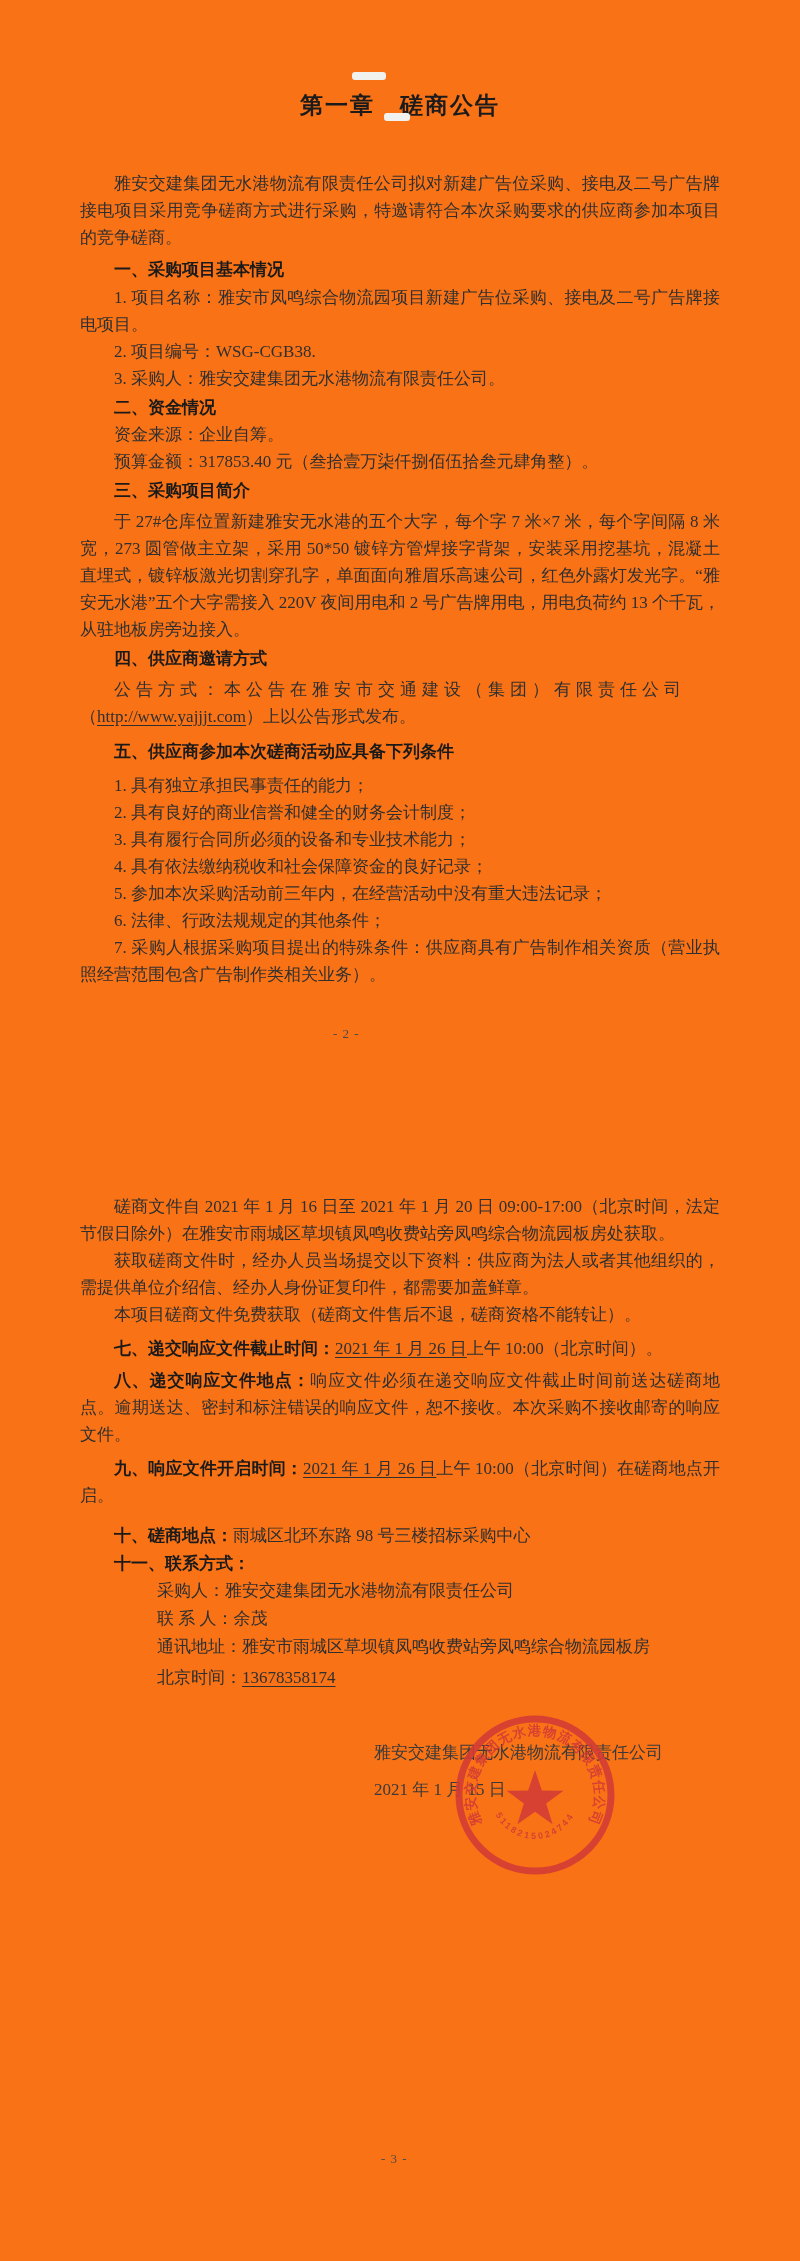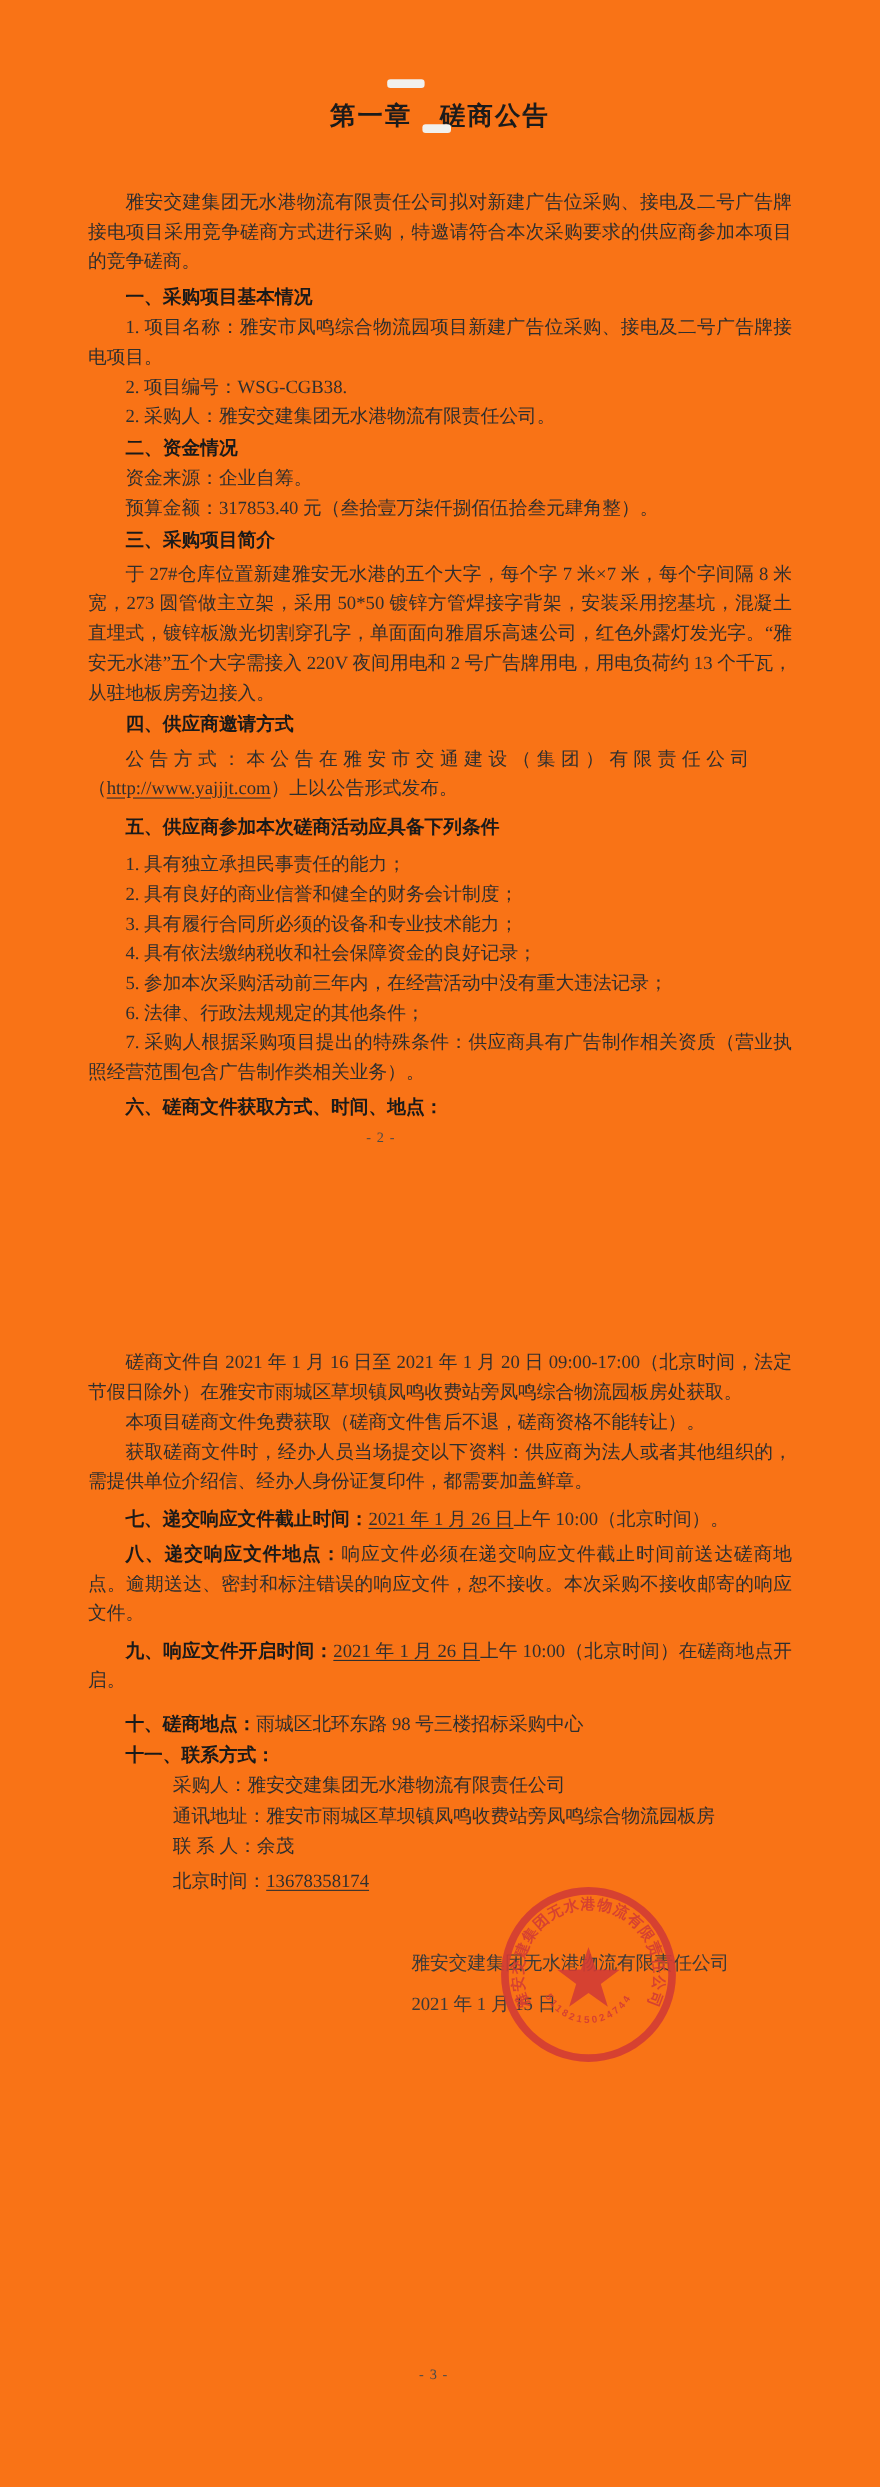--- a/index.html
+++ b/index.html
@@ -45,21 +45,21 @@
 
   <div class="content">
 
     <p class="title">第一章　磋商公告</p>
 
     <p class="ln ind" style="margin-top:48px">雅安交建集团无水港物流有限责任公司拟对新建广告位采购、接电及二号广告牌接电项目采用竞争磋商方式进行采购，特邀请符合本次采购要求的供应商参加本项目的竞争磋商。</p>
 
     <p class="hd-line hd" style="margin-top:5px">一、采购项目基本情况</p>
     <p class="ln ind" style="margin-top:1px">1. 项目名称：雅安市凤鸣综合物流园项目新建广告位采购、接电及二号广告牌接电项目。</p>
     <p class="ln ind">2. 项目编号：WSG-CGB38.</p>
-    <p class="ln ind">2. 采购人：雅安交建集团无水港物流有限责任公司。</p>
+    <p class="ln ind">3. 采购人：雅安交建集团无水港物流有限责任公司。</p>
 
     <p class="hd-line hd" style="margin-top:2px">二、资金情况</p>
     <p class="ln ind">资金来源：企业自筹。</p>
     <p class="ln ind">预算金额：317853.40 元（叁拾壹万柒仟捌佰伍拾叁元肆角整）。</p>
 
     <p class="hd-line hd" style="margin-top:2px">三、采购项目简介</p>
     <p class="ln ind" style="margin-top:4px">于 27#仓库位置新建雅安无水港的五个大字，每个字 7 米×7 米，每个字间隔 8 米宽，273 圆管做主立架，采用 50*50 镀锌方管焊接字背架，安装采用挖基坑，混凝土直埋式，镀锌板激光切割穿孔字，单面面向雅眉乐高速公司，红色外露灯发光字。“雅安无水港”五个大字需接入 220V 夜间用电和 2 号广告牌用电，用电负荷约 13 个千瓦，从驻地板房旁边接入。</p>
 
     <p class="hd-line hd" style="margin-top:2px">四、供应商邀请方式</p>
     <p class="ln ind spread" style="margin-top:4px">公告方式：本公告在雅安市交通建设（集团）有限责任公司</p>
@@ -67,38 +67,37 @@
 
     <p class="hd-line hd" style="margin-top:8px">五、供应商参加本次磋商活动应具备下列条件</p>
     <p class="ln ind" style="margin-top:7px">1. 具有独立承担民事责任的能力；</p>
     <p class="ln ind">2. 具有良好的商业信誉和健全的财务会计制度；</p>
     <p class="ln ind">3. 具有履行合同所必须的设备和专业技术能力；</p>
     <p class="ln ind">4. 具有依法缴纳税收和社会保障资金的良好记录；</p>
     <p class="ln ind">5. 参加本次采购活动前三年内，在经营活动中没有重大违法记录；</p>
     <p class="ln ind">6. 法律、行政法规规定的其他条件；</p>
     <p class="ln ind">7. 采购人根据采购项目提出的特殊条件：供应商具有广告制作相关资质（营业执照经营范围包含广告制作类相关业务）。</p>
 
-    <p class="hd-line hd" style="margin-top:5px">六、磋商文件获取方式、时间、地点：</p>
 
     <p class="ln ind" style="margin-top:205px">磋商文件自 2021 年 1 月 16 日至 2021 年 1 月 20 日 09:00-17:00（北京时间，法定节假日除外）在雅安市雨城区草坝镇凤鸣收费站旁凤鸣综合物流园板房处获取。</p>
+    <p class="ln ind">获取磋商文件时，经办人员当场提交以下资料：供应商为法人或者其他组织的，需提供单位介绍信、经办人身份证复印件，都需要加盖鲜章。</p>
     <p class="ln ind">本项目磋商文件免费获取（磋商文件售后不退，磋商资格不能转让）。</p>
-    <p class="ln ind">获取磋商文件时，经办人员当场提交以下资料：供应商为法人或者其他组织的，需提供单位介绍信、经办人身份证复印件，都需要加盖鲜章。</p>
 
     <p class="ln ind" style="margin-top:7px"><span class="hd">七、递交响应文件截止时间：</span><span class="u">2021 年 1 月 26 日</span><span>上午 10:00（北京时间）。</span></p>
 
     <p class="ln ind" style="margin-top:5px"><span class="hd">八、递交响应文件地点：</span><span>响应文件必须在递交响应文件截止时间前送达磋商地点。逾期送达、密封和标注错误的响应文件，恕不接收。本次采购不接收邮寄的响应文件。</span></p>
 
     <p class="ln ind" style="margin-top:7px"><span class="hd">九、响应文件开启时间：</span><span class="u">2021 年 1 月 26 日</span><span>上午 10:00（北京时间）在磋商地点开启。</span></p>
 
     <p class="ln ind" style="margin-top:13px"><span class="hd">十、磋商地点：</span><span>雨城区北环东路 98 号三楼招标采购中心</span></p>
 
     <p class="hd-line hd" style="margin-top:1px">十一、联系方式：</p>
     <p class="ln contact">采购人：雅安交建集团无水港物流有限责任公司</p>
+    <p class="ln contact" style="margin-top:1px">联 系 人：余茂</p>
     <p class="ln contact" style="margin-top:1px">通讯地址：雅安市雨城区草坝镇凤鸣收费站旁凤鸣综合物流园板房</p>
-    <p class="ln contact" style="margin-top:1px">联 系 人：余茂</p>
     <p class="ln contact" style="margin-top:4px"><span>北京时间：</span><span class="u">13678358174</span></p>
 
     <div class="sign-block">
       <p class="sign-company">雅安交建集团无水港物流有限责任公司</p>
       <p class="sign-date">2021 年 1 月 15 日</p>
     </div>
 
   </div>
 
   <svg class="stamp" viewBox="0 0 166 166">

